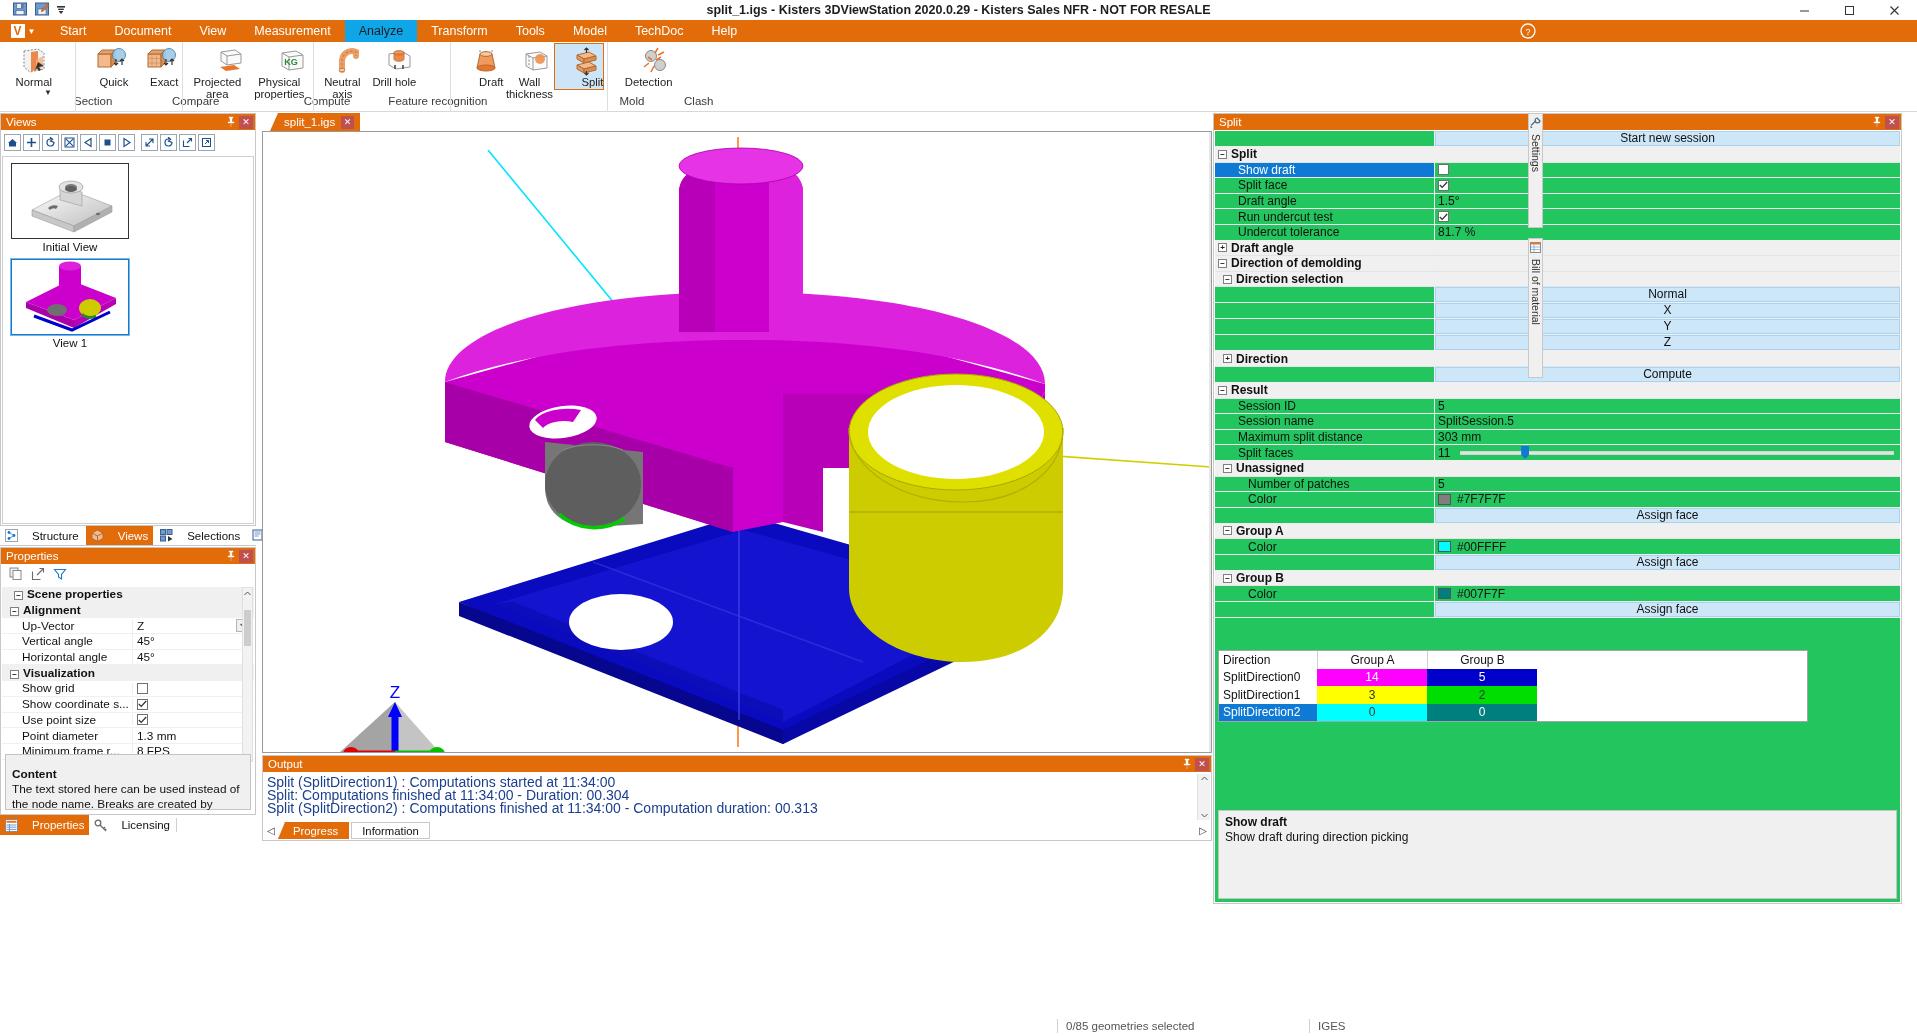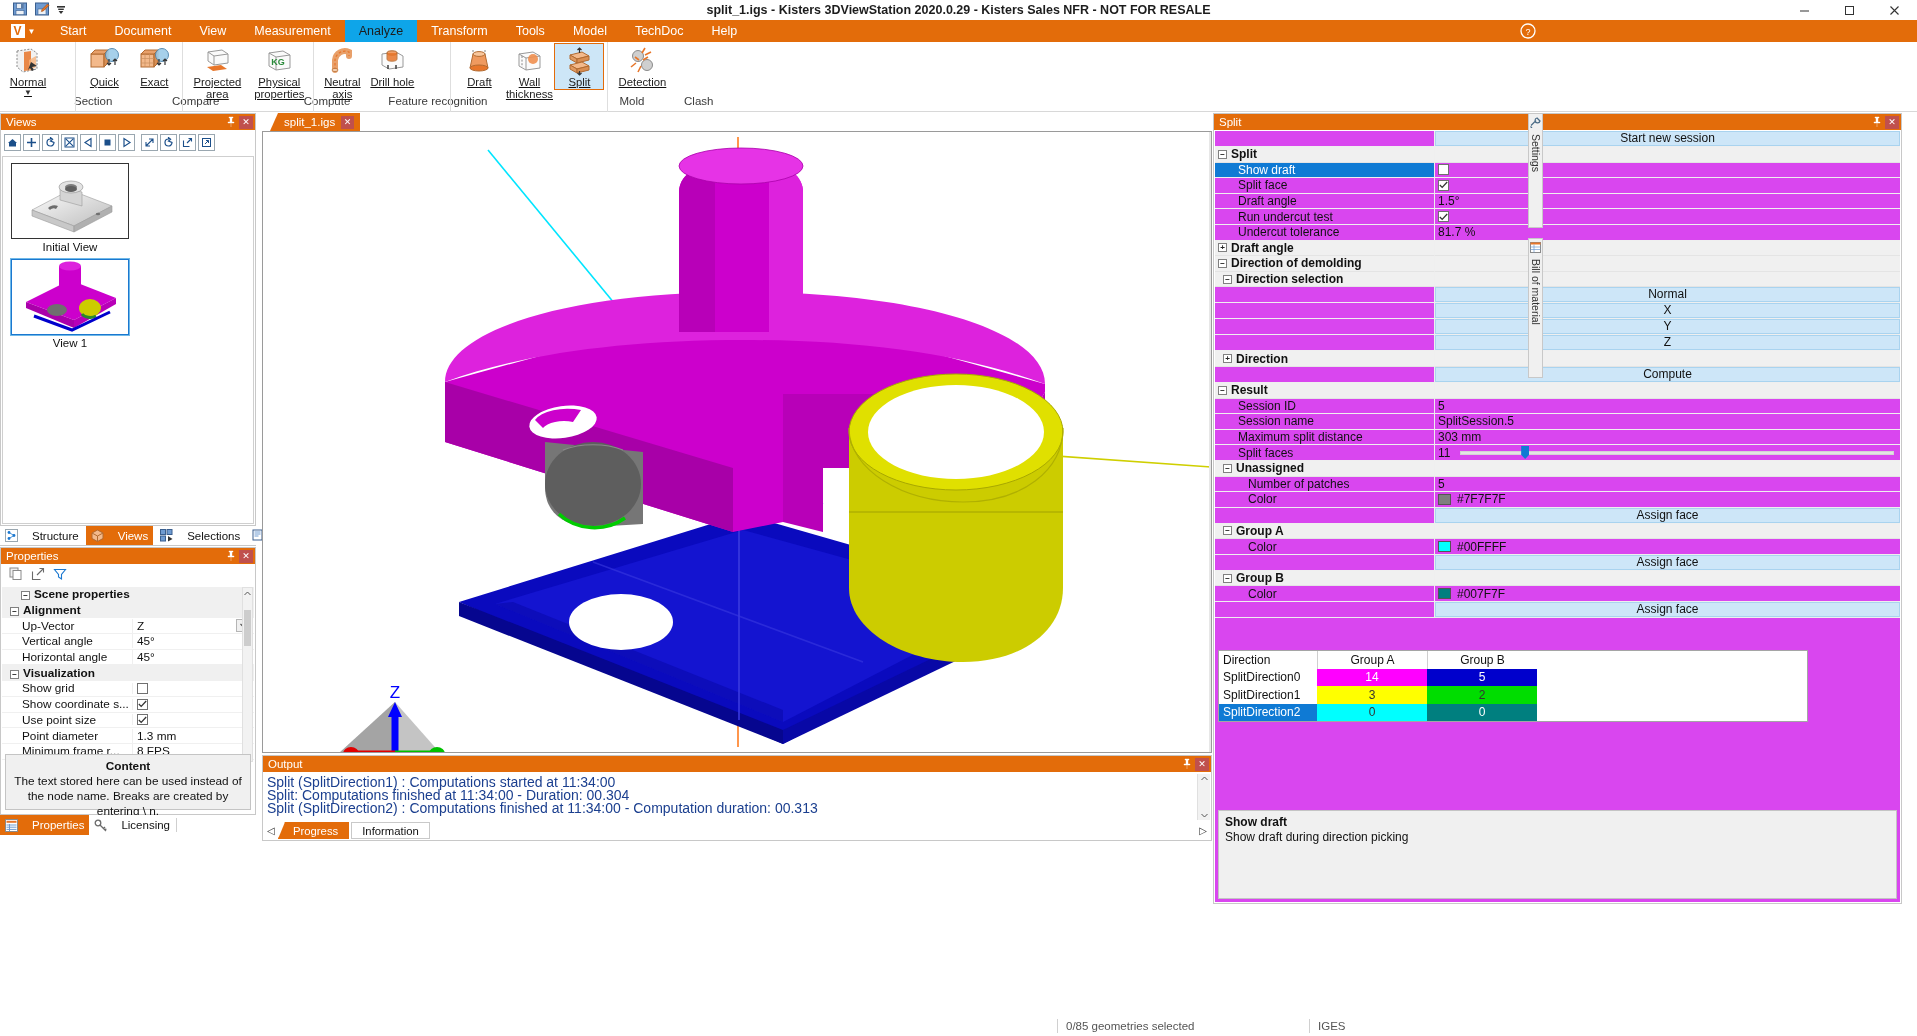--- a/index.html
+++ b/index.html
@@ -52,22 +52,22 @@
     display:flex; align-items:flex-start;
   }
   .rgroup { position:relative; height:70px; display:flex; flex-direction:column; }
   .rgroup .items { display:flex; align-items:flex-start; height:52px; padding:1px 3px 0 3px; }
   .rgroup .glabel {
     height:17px; line-height:15px; text-align:right; font-size:11.5px; color:#3a3a3a;
     border-top:0; width:100%;margin-left:37px;
   }
   .rgroup + .rgroup { border-left:1px solid #dedede; }
   .rbtn {
-    width:50px; min-width:50px; display:flex; flex-direction:column; align-items:center;
-    padding-top:2px; cursor:default; border:1px solid transparent;text-decoration:underline;
+    width:50px; min-width:50px; display:flex; flex-direction:column; align-items:flex-end;
+    padding-top:2px; cursor:default; border:1px solid transparent;
   }
   .rbtn.wide { width:62px; min-width:62px; }
   .rbtn.sel { background:#cde6f7; border:1px solid #e36c0a; }
   .rbtn .glyph { width:34px; height:30px; display:block; }
   .rbtn .lbl { font-size:11.3px; line-height:11.6px; text-align:center; color:#222; margin-top:1px; }
   .rbtn .dd { font-size:8px; line-height:7px; color:#333; }
 
   
   .panel { position:absolute; background:#ffffff; border:1px solid #c8c8c8; }
   .panel-title {
@@ -97,40 +97,40 @@
   .dtab { display:flex; align-items:center; gap:14px; padding:0 5px; font-size:11.5px; color:#111; }
   .dtab.active { background:#e36c0a; color:#fff; }
   .dtab .di { width:13px; height:13px; display:block; }
   .dsep { width:1px; background:#cfcfcf; margin:3px 1px; }
 
   
   #propsPanel { left:0; top:547px; width:256px; height:268px; }
   .props-toolbar { height:22px; display:flex; align-items:center; gap:8px; padding:2px 8px; }
   .props-grid { position:absolute; left:1px; top:39px; right:1px; height:175px; overflow:hidden; background:#fff; }
   .prow { display:flex; height:15.7px; align-items:center; font-size:11.8px; border-bottom:1px solid #f0f0f0; }
-  .prow .pk { flex:0 0 130px; padding-left:19px; white-space:nowrap; overflow:hidden; }
+  .prow .pk { flex:0 0 130px; padding-left:12px; white-space:nowrap; overflow:hidden; }
   .prow .pv { flex:1; padding-left:4px; border-left:1px solid #efefef; display:flex; align-items:center; }
   .prow.grp { background:#f0f0f0; font-weight:bold; }
   .prow.grp .pk { border:0; }
   .exp { width:9px; height:9px; border:1px solid #808080; background:#fff; display:inline-flex;
          align-items:center; justify-content:center; font-size:8px; line-height:7px; margin-right:4px; color:#222; }
   .indent1 { padding-left:8px !important; }
   .indent2 { padding-left:20px !important; }
   .indent3 { padding-left:30px !important; }
   .cbx { width:11px; height:11px; border:1px solid #707070; background:#fff; display:inline-flex;
          align-items:center; justify-content:center; }
   .cbx svg { display:block; }
   .combo-arrow { margin-left:auto; width:16px; height:13px; border:1px solid #b5b5b5; background:#f0f0f0;
                  display:flex; align-items:center; justify-content:center; margin-right:2px; }
   .pscroll { position:absolute; right:2px; top:39px; width:11px; height:175px; background:#f2f2f2;
              border:1px solid #e0e0e0; }
   .pscroll .up,.pscroll .dn { height:11px; display:flex; align-items:center; justify-content:center; }
   .pscroll .thumb { position:absolute; top:22px; left:1px; width:7px; height:36px; background:#cdcdcd; }
   .content-box { position:absolute; left:4px; bottom:4px; right:4px; height:56px;
-                 background:#f0f0f0; border:1px solid #c4c4c4; padding:4px 6px; font-size:11.8px; line-height:15px;text-align:center; }
+                 background:#f0f0f0; border:1px solid #c4c4c4; padding:12px 6px; font-size:11.8px; line-height:15px; }
   .content-box .ch { font-weight:bold; }
 
   
   .bl-tabs { position:absolute; left:0; top:815px; width:256px; height:20px; display:flex; align-items:stretch; background:#fff; }
 
   
   #docTabs { position:absolute; left:262px; top:113px; width:950px; height:18px; }
   .doctab {
     position:absolute; left:8px; top:0; height:18px; background:#e36c0a; color:#fff;
     font-size:11.5px; display:flex; align-items:center; gap:6px; padding:0 6px 0 14px;
@@ -150,21 +150,21 @@
   .out-scroll { position:absolute; right:1px; top:18px; width:13px; bottom:20px; background:#f2f2f2; border-left:1px solid #e0e0e0;}
   .out-tabs { position:absolute; left:1px; bottom:1px; right:1px; height:19px; display:flex; align-items:flex-end; gap:2px; padding-left:14px; }
   .otab { height:17px; padding:0 10px; font-size:11.3px; display:flex; align-items:center;
           border:1px solid #c9c9c9; background:#fff; }
   .otab.active { background:#e36c0a; color:#fff; border-color:#e36c0a;
                  clip-path: polygon(7px 0, 100% 0, 100% 100%, 0 100%); padding-left:14px; }
   .oarrow { position:absolute; font-size:10px; color:#333; bottom:3px; }
 
   
   #splitPanel { left:1213px; top:113px; width:689px; height:791px; }
-  .sp-grid { position:absolute; left:1px; top:17px; right:1px; bottom:1px; overflow:hidden; background:#d946ef; }
+  .sp-grid { position:absolute; left:1px; top:17px; right:1px; bottom:1px; overflow:hidden; background:#22c55e; }
   .srow { display:flex; min-height:15.6px; align-items:stretch; font-size:12px; }
   .srow .sk { flex:0 0 219px; display:flex; align-items:center; padding-left:3px;
               border-bottom:1px solid #efefef; white-space:nowrap; overflow:hidden; }
   .srow .sv { flex:1; display:flex; align-items:center; padding-left:3px;
               border-bottom:1px solid #efefef; border-left:1px solid #efefef; }
   .srow.grp { background:#f0f0f0; font-weight:bold; }
   .srow.grp .sk, .srow.grp .sv { border-bottom:1px solid #e4e4e4; }
   .srow.sel .sk { background:#0f7ad4; color:#fff; }
   .btnrow { padding:0 !important; }
   .sbtn { display:block; width:100%; height:15px; background:#cde6f8; border:1px solid #a9d3ef;

